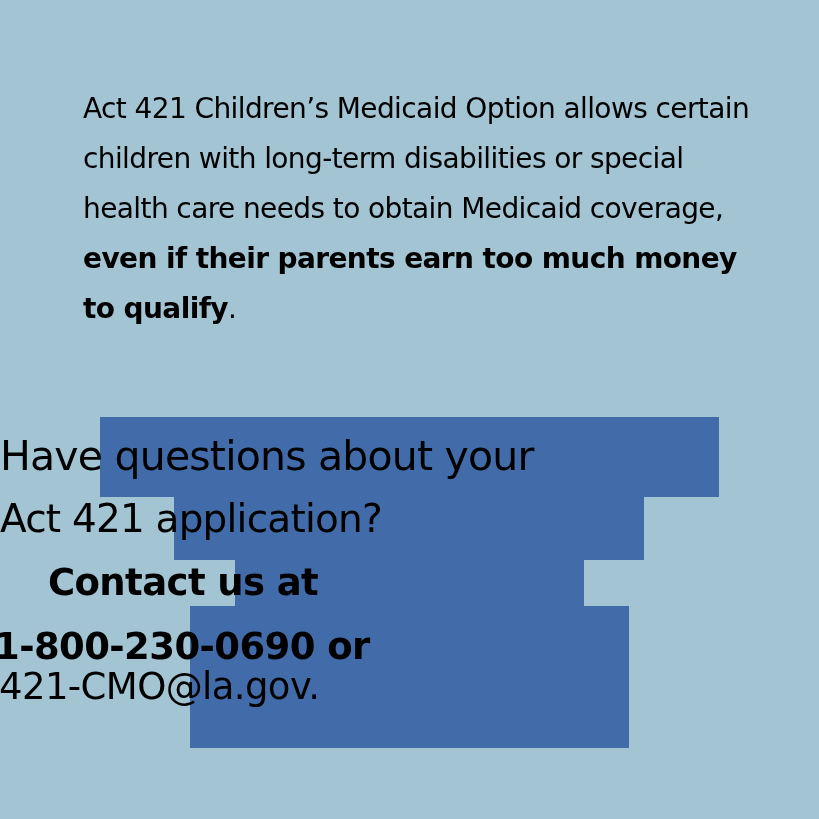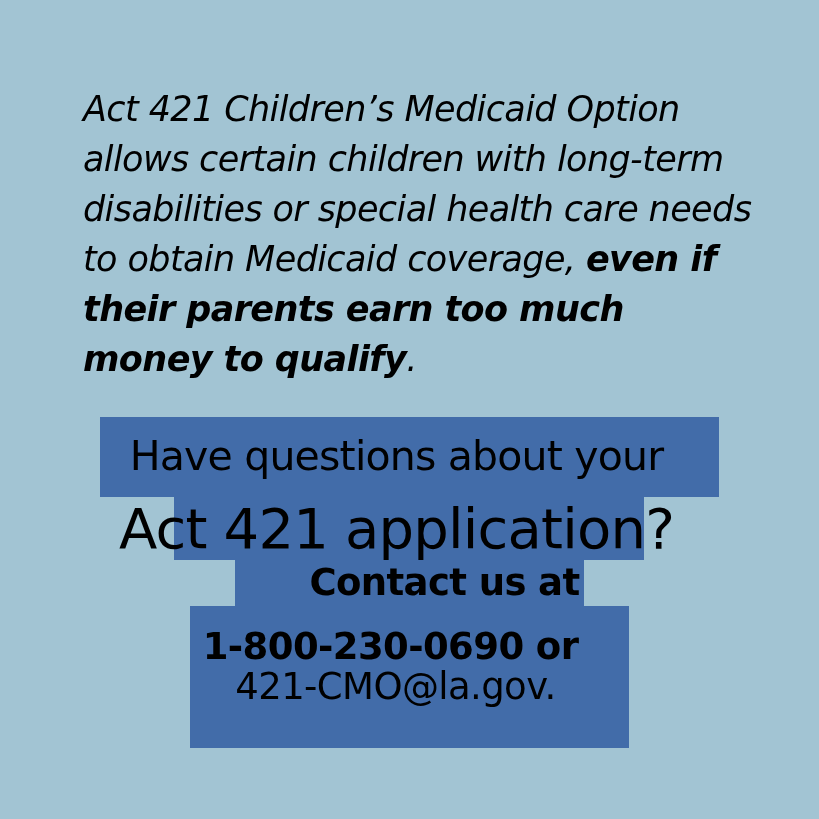--- a/index.html
+++ b/index.html
@@ -1,22 +1,22 @@
 <!DOCTYPE html>
 <html><head>
 <meta charset="utf-8">
 <style>
   html, body { margin:0; padding:0; }
   body { width:819px; height:819px; background:#a2c4d3; position:relative; overflow:hidden; font-family:"DejaVu Sans", sans-serif; color:#000; }
-  .intro { position:absolute; left:83px; top:84px; width:680px; font-size:35px; line-height:50px; letter-spacing:-0.6px;font-style:italic; }
+  .intro { position:absolute; left:83px; top:84px; width:680px; font-size:28px; line-height:50px; letter-spacing:-0.6px; }
   .intro b { font-weight:bold; }
   .hl { position:absolute; background:#426ca9; }
-  .line { position:absolute; left:0; width:793px; text-align:center; }
+  .line { position:absolute; left:0; width:793px; }
   .l1 { top:432px; font-size:41px; letter-spacing:-0.8px; }
-  .l2 { top:496px; font-size:56px; letter-spacing:-0.8px; }
+  .l2 { top:496px; font-size:39px; letter-spacing:-0.8px; }
   .l3 { top:561px; font-size:37px; font-weight:bold; letter-spacing:-0.6px;margin-left:48px; }
   .l4 { top:625px; font-size:37px; font-weight:bold; letter-spacing:-0.6px; left:-6px; }
   .l5 { top:665px; font-size:37px; font-weight:normal; letter-spacing:-0.6px; left:-1px; }
 </style>
 </head>
 <body>
 
 <div class="intro">
   <span>Act 421 Children’s Medicaid Option allows certain children with long-term disabilities or special health care needs to obtain Medicaid coverage, </span><b>even if their parents earn too much money to qualify</b><span>.</span>
 </div>

